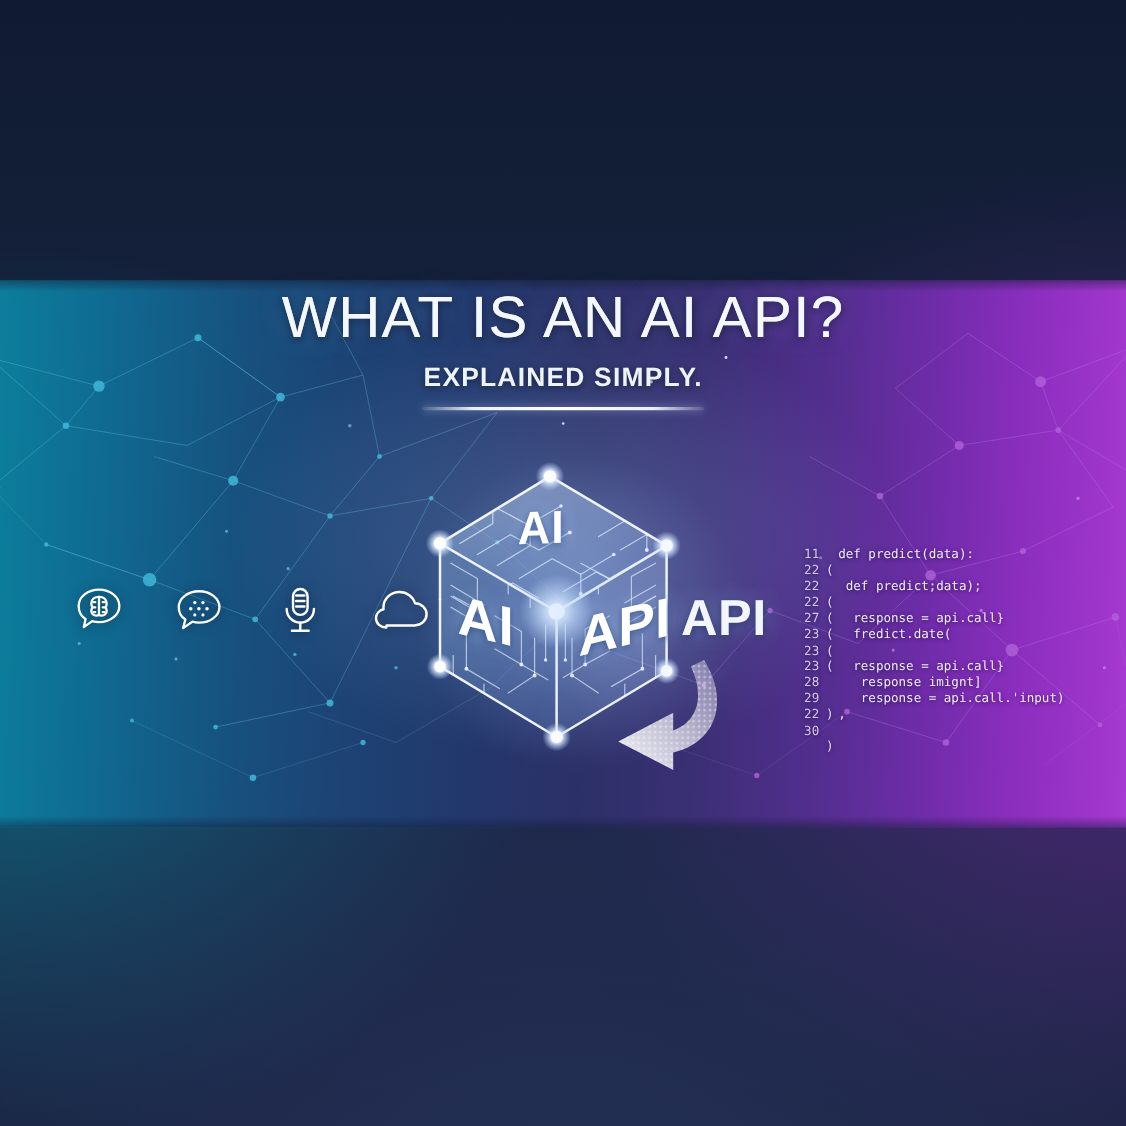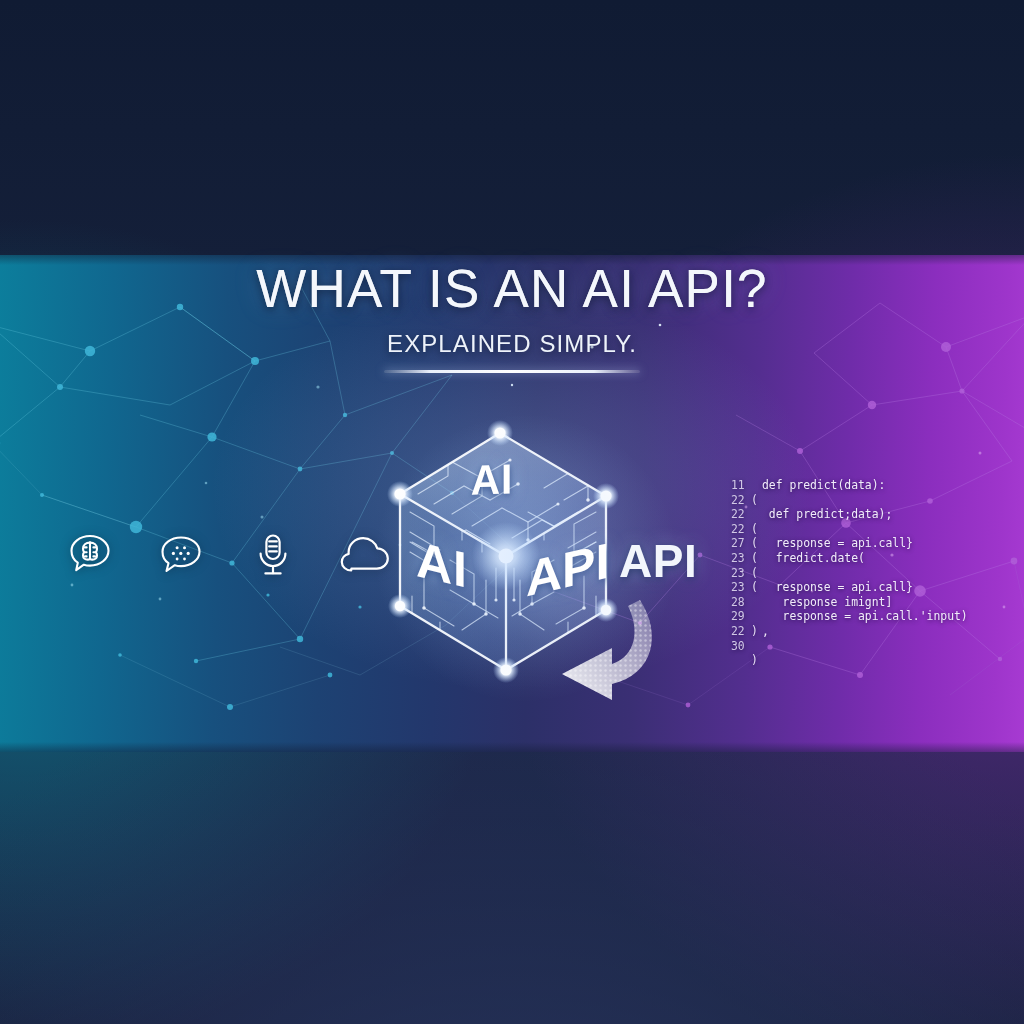--- a/index.html
+++ b/index.html
@@ -55,21 +55,21 @@
   }
   #title{
     font-size:53px;font-weight:normal;letter-spacing:1.2px;
     color:#f4f7fc;line-height:1.02;
     text-shadow:0 2px 9px rgba(8,16,38,.65), 0 0 26px rgba(150,190,240,.30);
     margin:0;
     background:linear-gradient(180deg,#ffffff 0%,#ffffff 55%,#c9d6ea 100%);
     -webkit-background-clip:text;background-clip:text;
   }
   #subtitle{
-    margin:14px 0 12px 0;font-size:24px;font-weight:normal;letter-spacing:1.1px;
+    margin:14px 0 12px 0;font-size:24px;font-weight:bold;letter-spacing:1.1px;
     color:#eef3fa;text-shadow:0 2px 7px rgba(8,16,38,.6);
   }
   #underline{
     margin:9px auto 0 auto;width:256px;height:3px;border-radius:2px;
     background:linear-gradient(90deg,rgba(255,255,255,.15),#eaf0fa 18%,#ffffff 50%,#eaf0fa 82%,rgba(255,255,255,.15));
     box-shadow:0 0 8px rgba(200,220,255,.5);
   }
 
   
   #iconrow{
@@ -100,21 +100,21 @@
   #txt-right{left:148px;top:133px;font-size:50px;letter-spacing:0px;transform:skewY(-13deg);}
 
   #apiword{
     position:absolute;left:619px;top:534px;font-size:46px;font-weight:bold;
     color:#f2f6fc;letter-spacing:.5px;z-index:8;
     text-shadow:0 2px 9px rgba(15,35,80,.7), 0 0 18px rgba(180,215,255,.45);
   }
 
   
   #code{
-    position:absolute;left:731px;top:478px;z-index:8;
+    position:absolute;left:731px;top:496px;z-index:8;
     font-family:"DejaVu Sans Mono", monospace;
     font-size:11.4px;line-height:14.6px;color:#e8e2f4;
     text-shadow:0 1px 4px rgba(30,10,60,.75);
     white-space:pre;
   }
   .cl{display:block;}
   .ln{display:inline-block;width:20px;color:#dcd5ee;opacity:.92;}
   .br{display:inline-block;width:11px;color:#e4ddf2;}
   .cd{color:#f1ecfa;}
 

